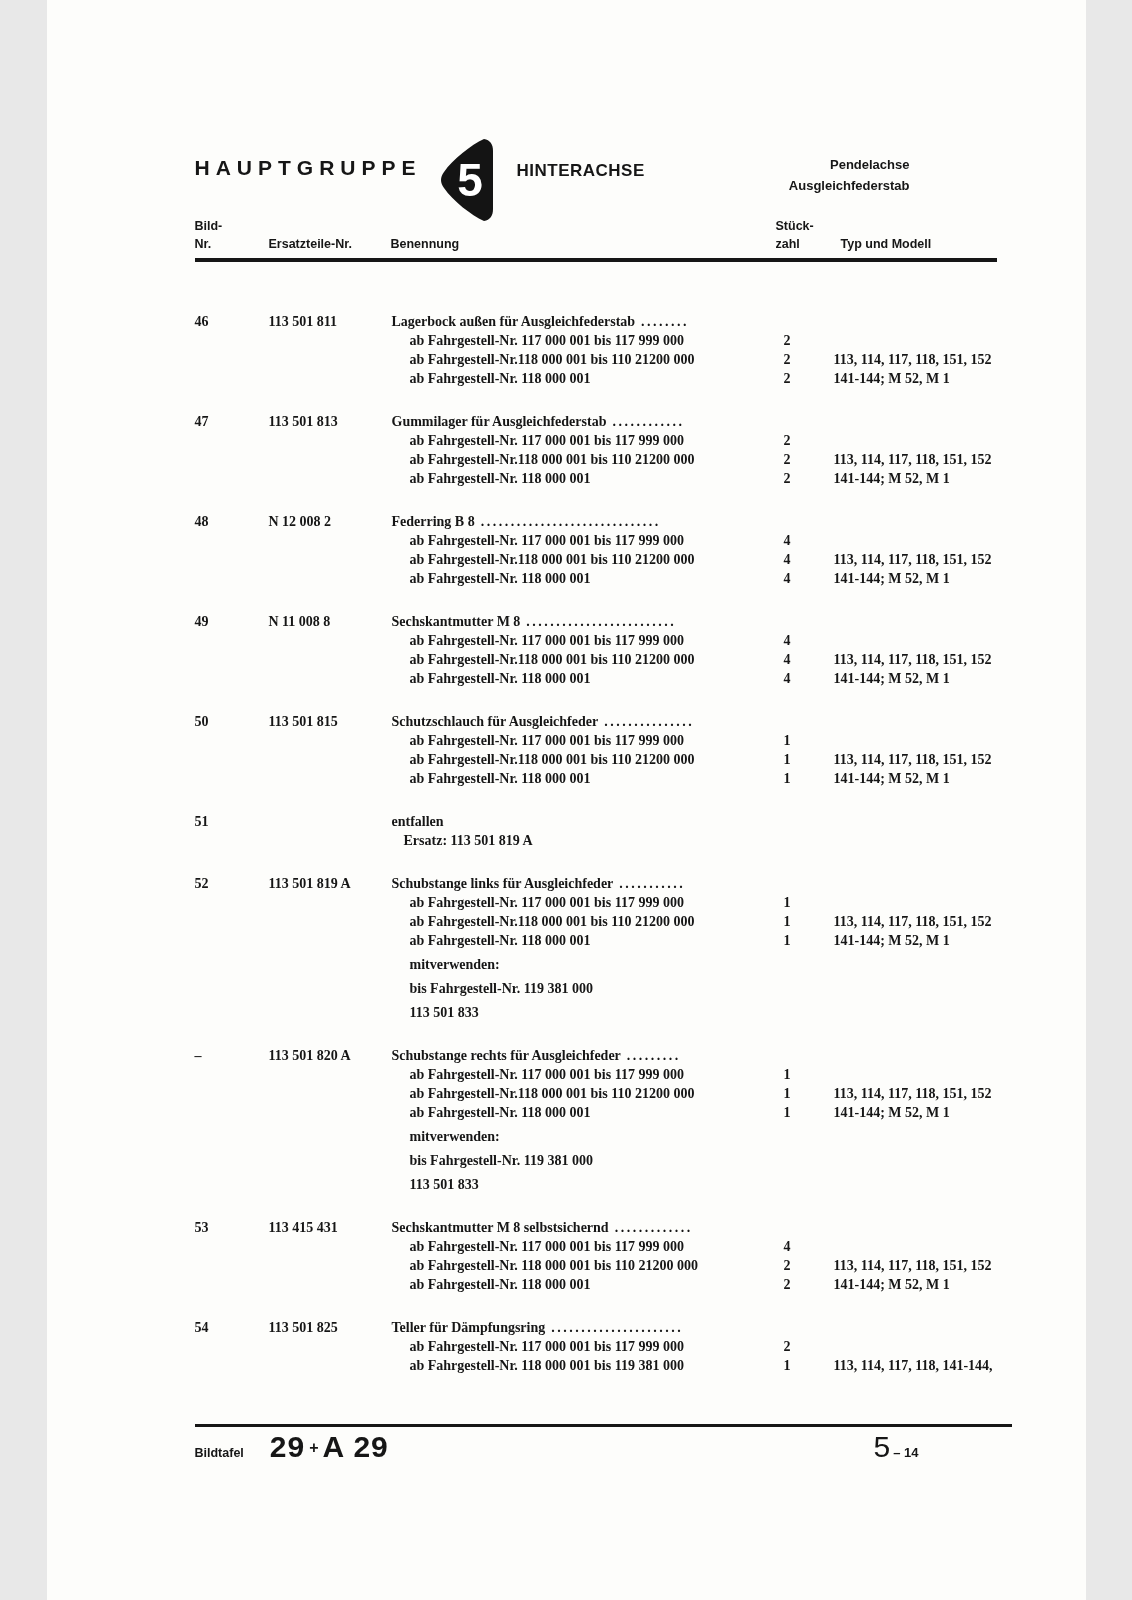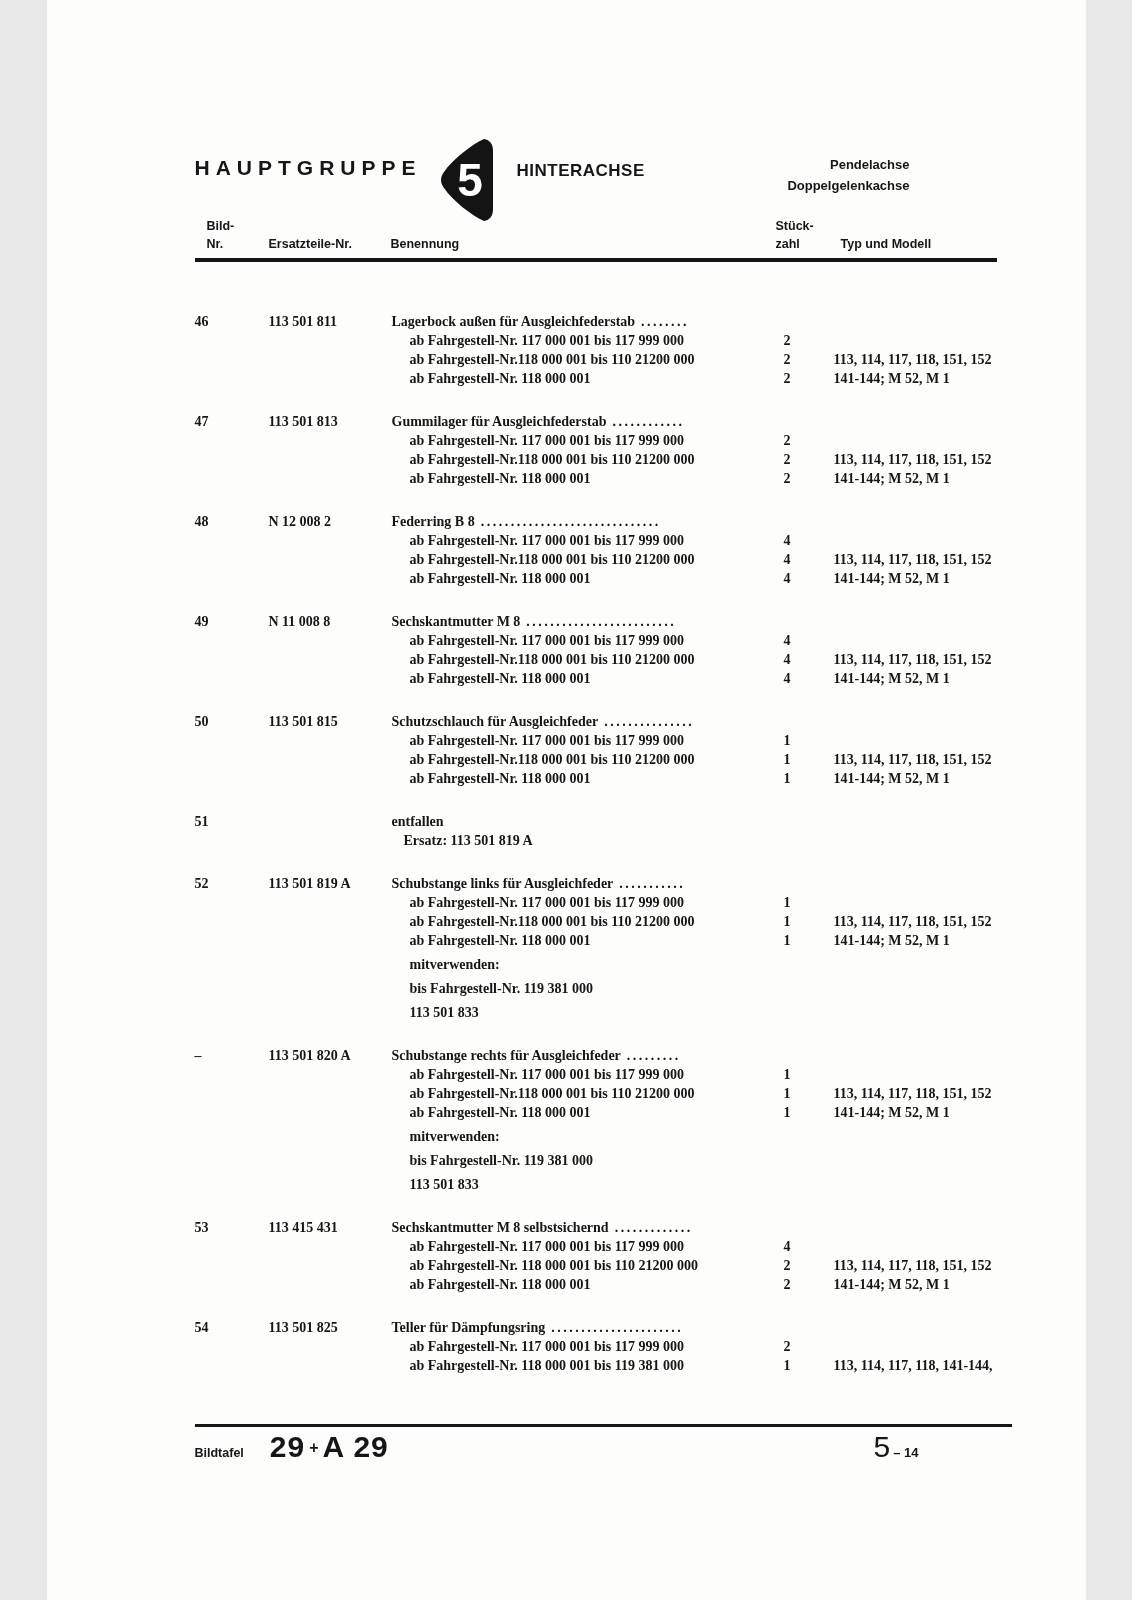--- a/index.html
+++ b/index.html
@@ -9,21 +9,21 @@
     font-family:"Liberation Sans", sans-serif; font-weight:700;
   }
   
   .brand { position:absolute; left:148px; top:156px; font-size:21px; letter-spacing:6px; }
   .badge { position:absolute; left:390px; top:137px; width:58px; height:86px; }
   .section-title { position:absolute; left:470px; top:161px; font-size:17px; letter-spacing:0.5px; }
   .axles { position:absolute; right:176px; top:154px; text-align:right; font-size:13px; line-height:21px; }
   
   .thead { position:absolute; left:148px; top:217px; right:150px; font-size:12.5px; line-height:18px; }
   .th { position:absolute; top:0; }
-  .th-bild  { left:12px; }
+  .th-bild  { left:0; }
   .th-part  { left:74px; top:18px; }
   .th-name  { left:196px; top:18px; }
   .th-qty   { left:581px; }
   .th-type  { left:646px; top:18px; }
   .rule-top { position:absolute; left:148px; top:258px; width:802px; height:4px; background:#161616; }
   
   .tbody { position:absolute; left:148px; top:312px; width:840px;font-family:Liberation Serif, serif; }
   .row { display:grid; grid-template-columns:74px 123px 1fr; margin-bottom:24px; }
   .cell-bild, .cell-part { font-size:14px; line-height:19px; }
   .line { font-size:14px; line-height:19px; white-space:nowrap; }
@@ -53,21 +53,21 @@
 
   <svg class="badge" viewBox="0 0 58 86">
     <path d="M47,2 C53,3 56,7 56,14 L56,72 C56,79 53,83 47,84 C34,78 16,64 7,51 C3,46 3,40 7,35 C16,22 34,8 47,2 Z" fill="#141414"></path>
     <text x="33" y="59" text-anchor="middle" font-size="46" font-weight="700" font-family="Liberation Sans, sans-serif" fill="#ffffff">5</text>
   </svg>
 
   <div class="section-title">HINTERACHSE</div>
 
   <div class="axles">
     <div>Pendelachse</div>
-    <div>Doppelgelenkachse</div>
+    <div>Ausgleichfederstab</div>
   </div>
 
   <div class="thead">
     <div class="th th-bild">
       <div>Bild-</div>
       <div>Nr.</div>
     </div>
     <div class="th th-part">Ersatzteile-Nr.</div>
     <div class="th th-name">Benennung</div>
     <div class="th th-qty">

